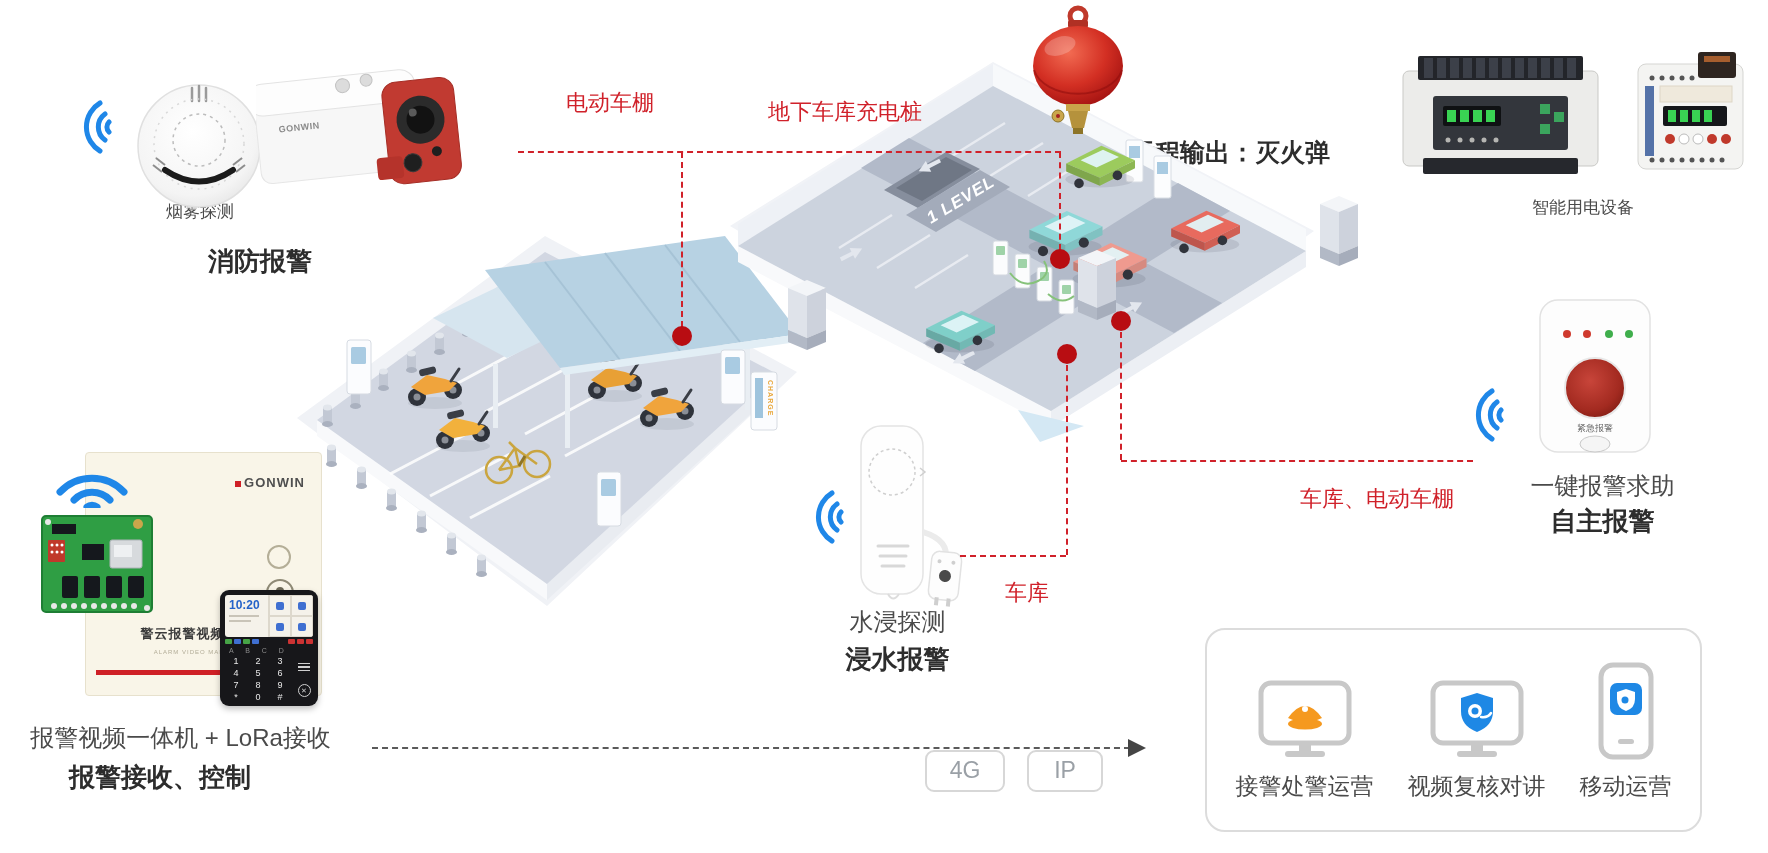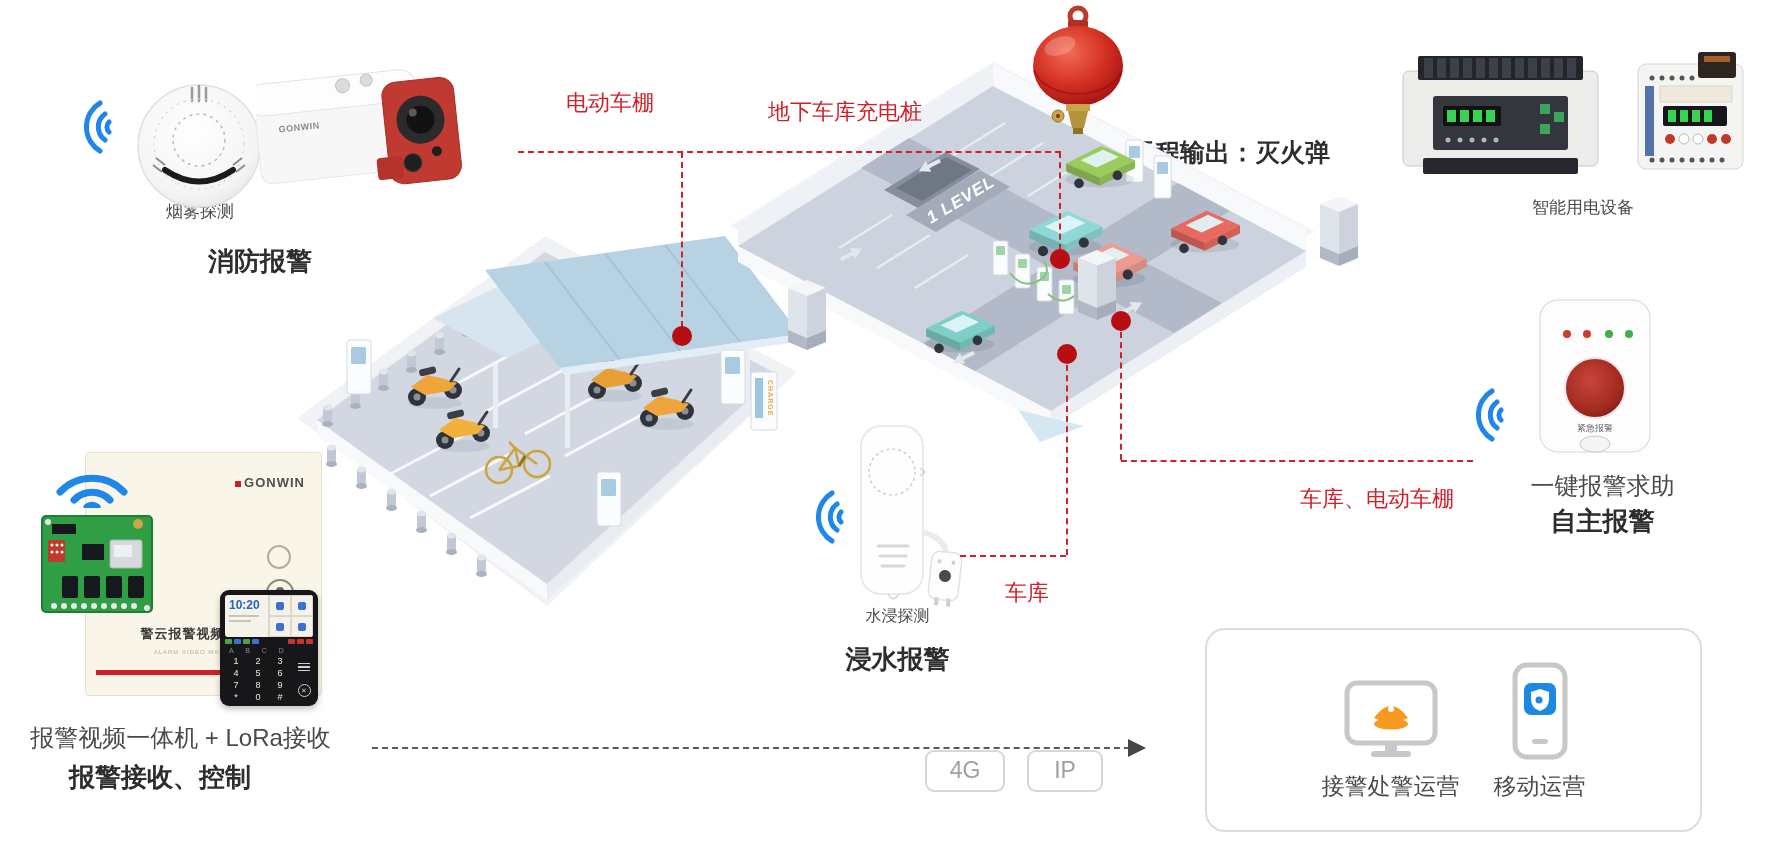--- a/index.html
+++ b/index.html
@@ -456,21 +456,21 @@
     <path d="M77 108 C 96 114 102 124 99 134" stroke="#ebebeb" stroke-width="6" fill="none"></path>
     <g transform="rotate(6 99 152)">
       <rect x="84" y="128" width="30" height="48" rx="8" fill="#fdfdfd" stroke="#e2e2e2" stroke-width="1.5"></rect>
       <circle cx="99" cy="152" r="6" fill="#4a4a4a"></circle>
       <circle cx="92" cy="138" r="2" fill="#cfcfcf"></circle>
         <circle cx="106" cy="138" r="2" fill="#cfcfcf"></circle>
       <rect x="91" y="174" width="4" height="8" fill="#cfcfcf"></rect>
         <rect x="103" y="174" width="4" height="8" fill="#cfcfcf"></rect>
     </g>
   </svg>
-  <div class="abs label centered" style="left:840px;top:606px;width:115px;font-size:16px;">水浸探测</div>
+  <div class="abs label centered" style="left:840px;top:606px;width:115px;font-size:24px;">水浸探测</div>
   <div class="abs title centered" style="left:840px;top:642px;width:115px;">浸水报警</div>
 
   <svg class="abs" style="left:52px;top:452px;z-index:3" width="80" height="56" viewBox="0 0 80 56">
     <g stroke="#1f87e8" stroke-width="7" fill="none" stroke-linecap="round">
       <path d="M8 40 A44 44 0 0 1 72 40"></path>
       <path d="M22 48 A25 25 0 0 1 58 48"></path>
       <path d="M35 55 A8 8 0 0 1 45 55"></path>
     </g>
   </svg>
 
@@ -596,20 +596,34 @@
           <path d="M31 39 q17 -24 34 0 q-17 8 -34 0 z" fill="#f5991f"></path>
           <ellipse cx="48" cy="45" rx="17" ry="5.5" fill="#f5991f"></ellipse>
           <circle cx="48" cy="30" r="3" fill="#fff"></circle>
           <rect x="42" y="64" width="12" height="8" fill="#c8c8c8"></rect>
           <rect x="28" y="72" width="40" height="6" rx="3" fill="#c8c8c8"></rect>
         </svg>
       </div>
       <div class="p-label">接警处警运营</div>
     </div>
 
+    <div class="platform-item">
+      <div class="icon-slot">
+        <svg width="96" height="82" viewBox="0 0 96 82">
+          <rect x="4" y="4" width="88" height="60" rx="10" fill="#fff" stroke="#c8c8c8" stroke-width="5"></rect>
+          <path d="M48 14 l16 5 v13 q0 15 -16 21 q-16 -6 -16 -21 v-13 z" fill="#1e88e5"></path>
+          <circle cx="46" cy="32" r="7" fill="#fff"></circle>
+          <circle cx="46" cy="32" r="3.5" fill="#1e88e5"></circle>
+          <path d="M52 38 q7 1 10 -4" stroke="#fff" stroke-width="2.5" fill="none" stroke-linecap="round"></path>
+          <rect x="42" y="64" width="12" height="8" fill="#c8c8c8"></rect>
+          <rect x="28" y="72" width="40" height="6" rx="3" fill="#c8c8c8"></rect>
+        </svg>
+      </div>
+      <div class="p-label">视频复核对讲</div>
+    </div>
 
     <div class="platform-item">
       <div class="icon-slot">
         <svg width="58" height="100" viewBox="0 0 58 100">
           <rect x="4" y="4" width="50" height="92" rx="12" fill="#fff" stroke="#c8c8c8" stroke-width="5"></rect>
           <rect x="13" y="22" width="32" height="32" rx="7" fill="#1e88e5"></rect>
           <path d="M29 28 l9 3 v7 q0 9 -9 12 q-9 -3 -9 -12 v-7 z" fill="#fff"></path>
           <circle cx="28" cy="39" r="3.5" fill="#1e88e5"></circle>
           <rect x="21" y="78" width="16" height="5" rx="2.5" fill="#c8c8c8"></rect>
         </svg>

